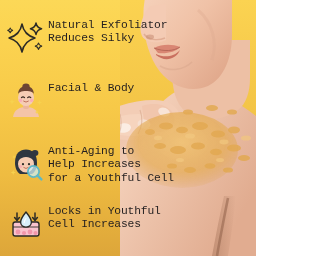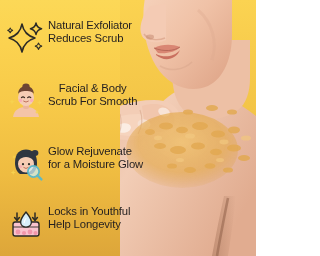--- a/index.html
+++ b/index.html
@@ -34,23 +34,24 @@
   .rows {
     position:absolute;
     left:0; top:0;
     width:256px; height:256px;
   }
   .row {
     position:absolute;
     display:flex;
     align-items:flex-start;
     left:6px;
+    font-family:Liberation Mono, monospace;
   }
   .row.r1 { top:18px; }
-  .row.r2 { top:81px;text-align:center; }
+  .row.r2 { top:81px; }
   .row.r3 { top:144px; }
   .row.r4 { top:204px; }
 
   .icon-wrap {
     width:40px; height:40px;
     flex:0 0 40px;
     display:flex;
     align-items:center;
     justify-content:center;
   }
@@ -193,21 +194,21 @@
           <path d="M29 4 C29.7 7.4 31.4 9.1 34.6 9.8 C31.4 10.5 29.7 12.2 29 15.6
                    C28.3 12.2 26.6 10.5 23.4 9.8 C26.6 9.1 28.3 7.4 29 4 Z" fill="#FBD34E" stroke="#2B2A26" stroke-width="1.4" stroke-linejoin="round"></path>
           <path d="M31.5 24 C31.9 25.9 32.8 26.8 34.7 27.2 C32.8 27.6 31.9 28.5 31.5 30.4
                    C31.1 28.5 30.2 27.6 28.3 27.2 C30.2 26.8 31.1 25.9 31.5 24 Z" fill="#FBD34E" stroke="#2B2A26" stroke-width="1.2" stroke-linejoin="round"></path>
           <path d="M3.2 9 C3.5 10.4 4.2 11.1 5.6 11.4 C4.2 11.7 3.5 12.4 3.2 13.8
                    C2.9 12.4 2.2 11.7 0.8 11.4 C2.2 11.1 2.9 10.4 3.2 9 Z" fill="#FBD34E" stroke="#2B2A26" stroke-width="1.1" stroke-linejoin="round"></path>
         </svg>
       </div>
       <div class="txt">
         <span class="ln">Natural Exfoliator</span>
-        <span class="ln">Reduces Scrub</span>
+        <span class="ln">Reduces Silky</span>
       </div>
     </div>
 
     <div class="row r2">
       <div class="icon-wrap">
         <svg width="36" height="36" viewBox="0 0 36 36" aria-hidden="true">
 
           <path d="M5 34 C6 27 11 24 18 24 C25 24 30 27 31 34 Z" fill="#F4C4A8"></path>
 
           <rect x="15" y="20" width="6" height="6" rx="2" fill="#EDB69A"></rect>
@@ -226,21 +227,20 @@
           <circle cx="12.4" cy="17.4" r="1.7" fill="#F9A8B8" opacity="0.85"></circle>
           <circle cx="23.6" cy="17.4" r="1.7" fill="#F9A8B8" opacity="0.85"></circle>
 
           <path d="M4 16 l0.8 2 2 0.8 -2 0.8 -0.8 2 -0.8 -2 -2 -0.8 2 -0.8 Z" fill="#F7D24F"></path>
           <path d="M31.5 17 l0.7 1.8 1.8 0.7 -1.8 0.7 -0.7 1.8 -0.7 -1.8 -1.8 -0.7 1.8 -0.7 Z" fill="#F7D24F"></path>
           <path d="M29 27 l0.6 1.5 1.5 0.6 -1.5 0.6 -0.6 1.5 -0.6 -1.5 -1.5 -0.6 1.5 -0.6 Z" fill="#F7D24F"></path>
         </svg>
       </div>
       <div class="txt">
         <span class="ln">Facial &amp; Body</span>
-        <span class="ln">Scrub For Smooth</span>
       </div>
     </div>
 
     <div class="row r3">
       <div class="icon-wrap">
         <svg width="36" height="36" viewBox="0 0 36 36" aria-hidden="true">
 
           <path d="M7 17 C7 7 12 3.5 18 3.5 C24 3.5 29 7 29 17
                    C29 22 27 26 24 28 L12 28 C9 26 7 22 7 17 Z" fill="#2F3640"></path>
 
@@ -260,22 +260,23 @@
           <circle cx="23.4" cy="20.6" r="1.5" fill="#F7A7B6" opacity="0.8"></circle>
 
           <circle cx="25.5" cy="25.5" r="5.6" fill="#CDEFF3" fill-opacity="0.75" stroke="#5FB9C6" stroke-width="1.8"></circle>
           <line x1="29.6" y1="29.6" x2="33.4" y2="33.4" stroke="#5FB9C6" stroke-width="2.4" stroke-linecap="round"></line>
 
           <path d="M5.2 24 l0.7 1.8 1.8 0.7 -1.8 0.7 -0.7 1.8 -0.7 -1.8 -1.8 -0.7 1.8 -0.7 Z" fill="#F7D24F"></path>
           <path d="M6 9 l0.55 1.4 1.4 0.55 -1.4 0.55 -0.55 1.4 -0.55 -1.4 -1.4 -0.55 1.4 -0.55 Z" fill="#F7D24F"></path>
         </svg>
       </div>
       <div class="txt">
-        <span class="ln">Glow Rejuvenate</span>
-        <span class="ln">for a Moisture Glow</span>
+        <span class="ln">Anti-Aging to</span>
+        <span class="ln">Help Increases</span>
+        <span class="ln">for a Youthful Cell</span>
       </div>
     </div>
 
     <div class="row r4">
       <div class="icon-wrap">
         <svg width="36" height="36" viewBox="0 0 36 36" aria-hidden="true">
 
           <rect x="5" y="16" width="26" height="14" rx="2.2" fill="#F9C3CE" stroke="#2B2A26" stroke-width="1.4"></rect>
 
           <circle cx="10" cy="26" r="2.4" fill="#F08EA4" opacity="0.85"></circle>
@@ -292,18 +293,18 @@
           <g stroke="#2B2A26" stroke-width="1.5" stroke-linecap="round" fill="none">
             <line x1="9" y1="7" x2="9" y2="14"></line>
             <path d="M6.6 11.6 L9 14.3 L11.4 11.6"></path>
             <line x1="27" y1="7" x2="27" y2="14"></line>
             <path d="M24.6 11.6 L27 14.3 L29.4 11.6"></path>
           </g>
         </svg>
       </div>
       <div class="txt">
         <span class="ln">Locks in Youthful</span>
-        <span class="ln">Help Longevity</span>
+        <span class="ln">Cell Increases</span>
       </div>
     </div>
 
   </div>
 </div>
 
 </body></html>

